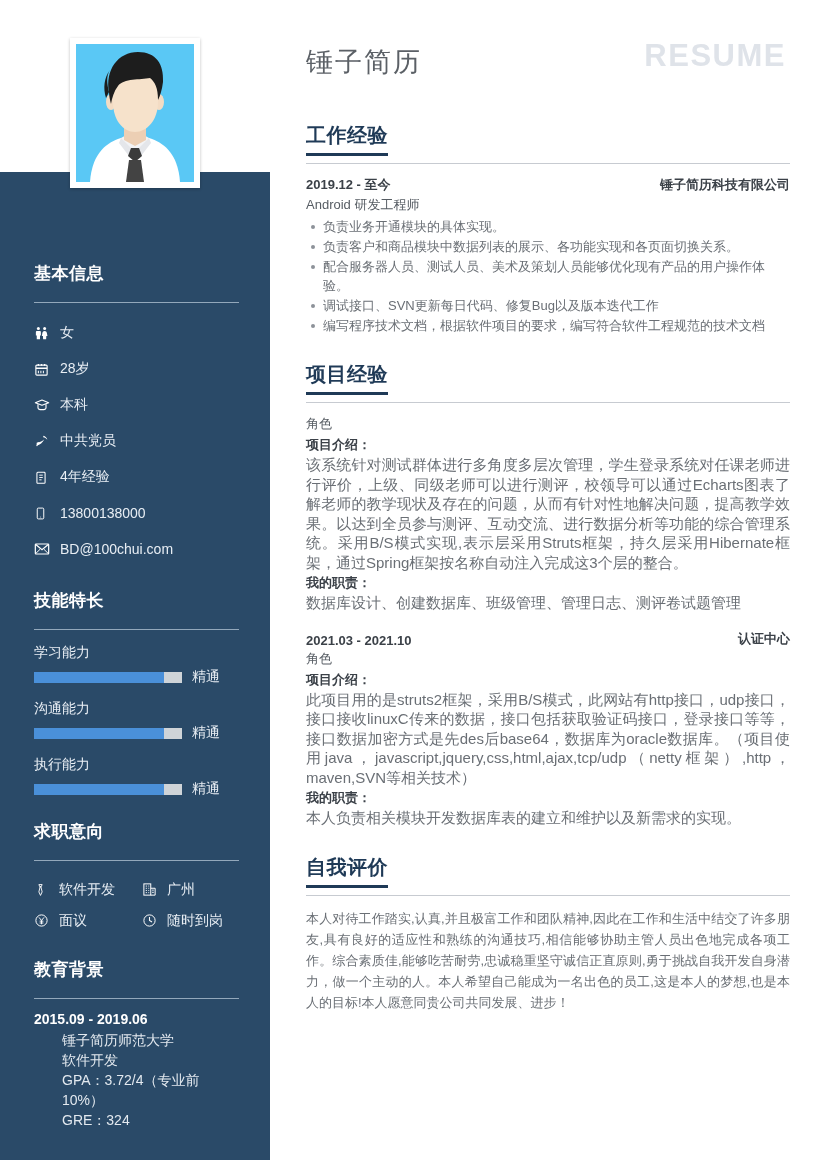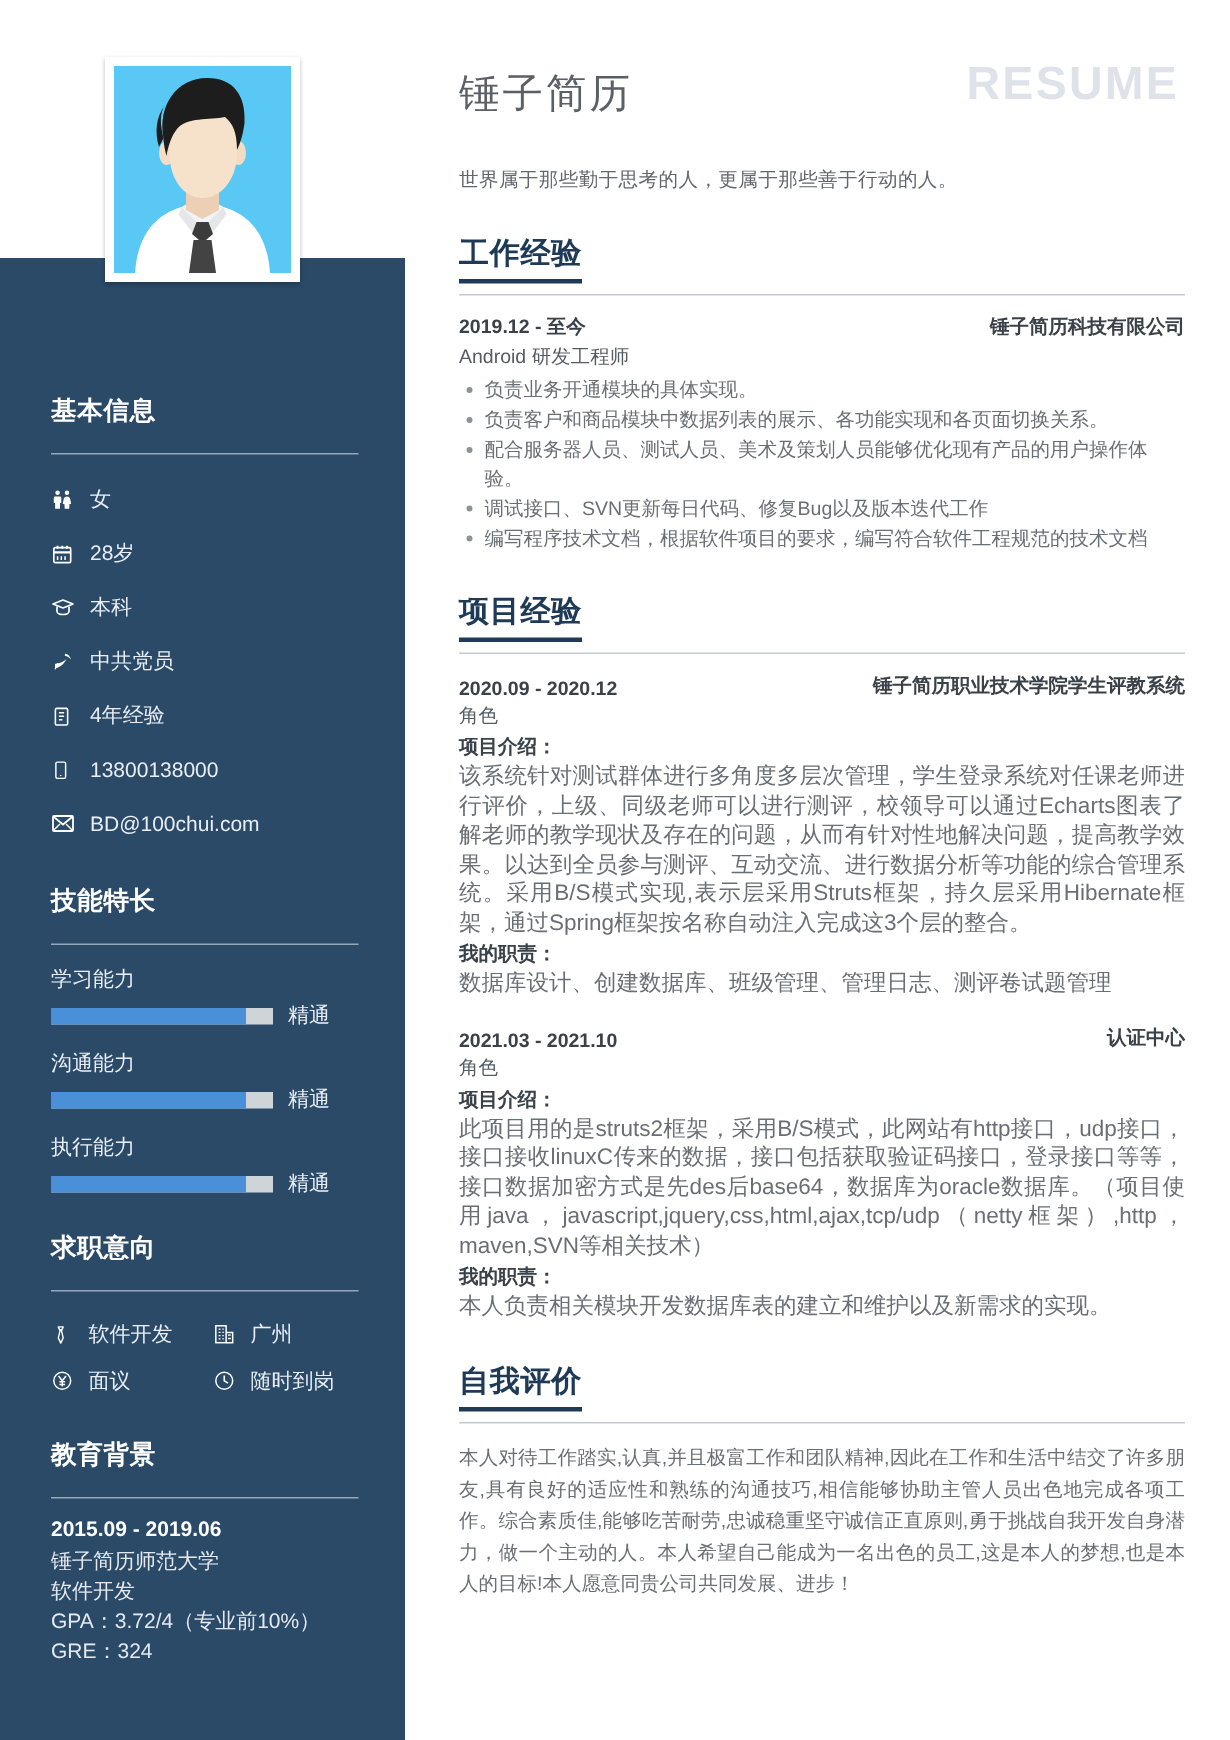--- a/index.html
+++ b/index.html
@@ -136,20 +136,21 @@
   .edu-date {
     font-size: 14px;
     font-weight: bold;
     color: #ffffff;
     margin-bottom: 3px;
   }
   .edu-line {
     font-size: 14px;
     line-height: 20px;
     color: #e3e9ef;
+    margin-left: 28px;
   }
 
   .sb-section { margin-top: 22px; }
 
   
   .main {
     position: absolute;
     left: 306px;
     top: 0;
     width: 484px;
@@ -478,21 +479,20 @@
 
   </div>
 
   <div class="main">
 
     <div class="head-row">
       <div class="name">锤子简历</div>
       <div class="watermark">RESUME</div>
     </div>
 
-    <div class="tagline">世界属于那些勤于思考的人，更属于那些善于行动的人。</div>
 
     <div class="section">
       <div class="sec-title-wrap">
         <span class="sec-title">工作经验</span>
       </div>
       <div class="entry">
         <div class="entry-head">
           <span>2019.12 - 至今</span>
           <span>锤子简历科技有限公司</span>
         </div>
@@ -506,24 +506,20 @@
         </ul>
       </div>
     </div>
 
     <div class="section">
       <div class="sec-title-wrap">
         <span class="sec-title">项目经验</span>
       </div>
 
       <div class="entry">
-        <div class="entry-head">
-          <span>2020.09 - 2020.12</span>
-          <span>锤子简历职业技术学院学生评教系统</span>
-        </div>
         <div class="entry-role">角色</div>
         <div class="sub-label">项目介绍：</div>
         <p class="para">该系统针对测试群体进行多角度多层次管理，学生登录系统对任课老师进行评价，上级、同级老师可以进行测评，校领导可以通过Echarts图表了解老师的教学现状及存在的问题，从而有针对性地解决问题，提高教学效果。以达到全员参与测评、互动交流、进行数据分析等功能的综合管理系统。采用B/S模式实现,表示层采用Struts框架，持久层采用Hibernate框架，通过Spring框架按名称自动注入完成这3个层的整合。</p>
         <div class="sub-label">我的职责：</div>
         <p class="para">数据库设计、创建数据库、班级管理、管理日志、测评卷试题管理</p>
       </div>
 
       <div class="entry-gap"></div>
 
       <div class="entry">

